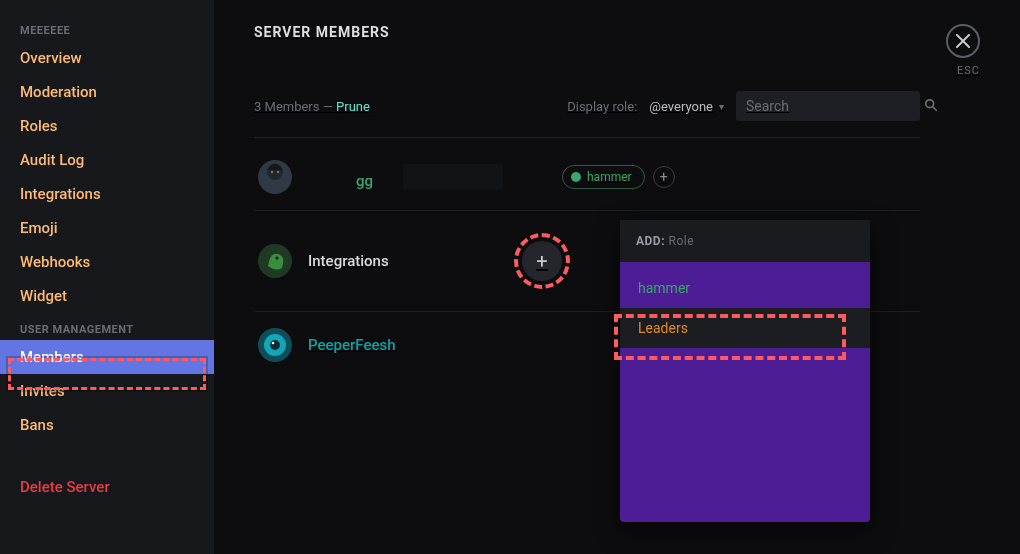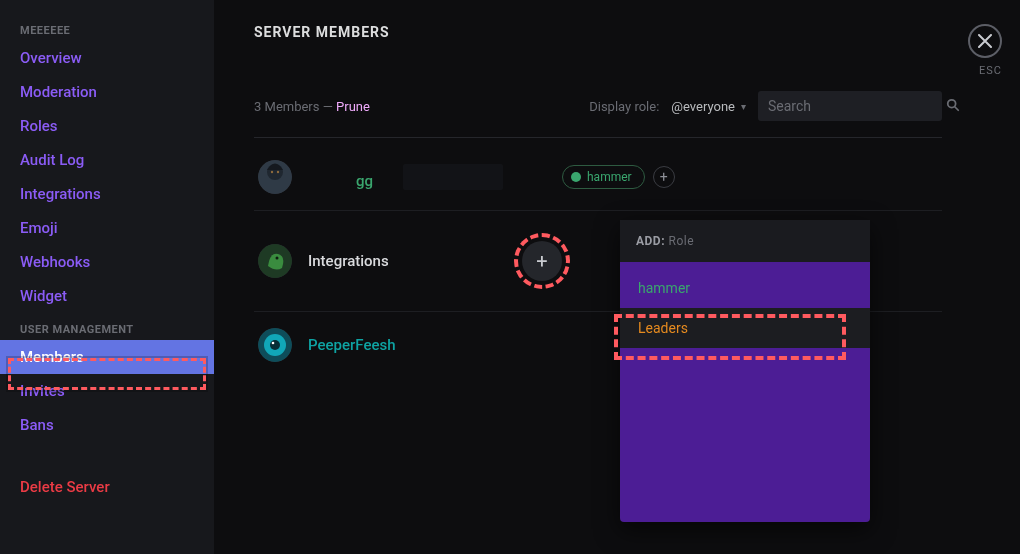--- a/index.html
+++ b/index.html
@@ -21,21 +21,21 @@
     letter-spacing: 0.5px;
     color: #6a6c73;
     padding: 10px 20px 4px 20px;
   }
   .sidebar-item {
     display: flex;
     align-items: center;
     padding: 8px 20px;
     font-size: 15px;
     font-weight: 500;
-    color: #8b5cf6;
+    color: #fdba74;
     cursor: pointer;
   }
   .sidebar-item.active {
     background: #6374e3;
     color: #ffffff;
   }
   .sidebar-item.danger {
     color: #eb3b45;
     margin-top: 28px;
   }
@@ -47,21 +47,22 @@
     height: 32px;
     border: 3px dashed #ff5a5f;
     pointer-events: none;
     box-shadow: 0 0 0 2px rgba(0,0,0,0.2);
   }
 
   
   .main {
     flex: 1;
     position: relative;
-    padding: 24px 18px 0 40px;
+    padding: 24px 40px 0 40px;
+    text-decoration: underline;
   }
   .main-header { display: flex; justify-content: space-between; align-items: flex-start; }
   .page-title {
     font-size: 14px;
     font-weight: 700;
     letter-spacing: 1px;
     color: #dcddde;
   }
   .close-group { text-align: right; }
   .close-circle {
@@ -85,21 +86,21 @@
     display: flex;
     align-items: center;
     margin-top: 14px;
     gap: 12px;
   }
   .member-count {
     font-size: 13px;
     color: #6a6c73;
     flex: 1;
   }
-  .member-count .prune { color: #f0abfc; cursor: pointer; }
+  .member-count .prune { color: #5eead4; cursor: pointer; }
   .display-role-label { font-size: 13px; color: #6a6c73; }
   .role-select {
     display: flex; align-items: center; gap: 6px;
     color: #b9bbbe; font-size: 13px; cursor: pointer;
   }
   .chevron { color: #6a6c73; font-size: 10px; }
   .search-box {
     background: #1e1f24;
     border-radius: 3px;
     display: flex; align-items: center;

